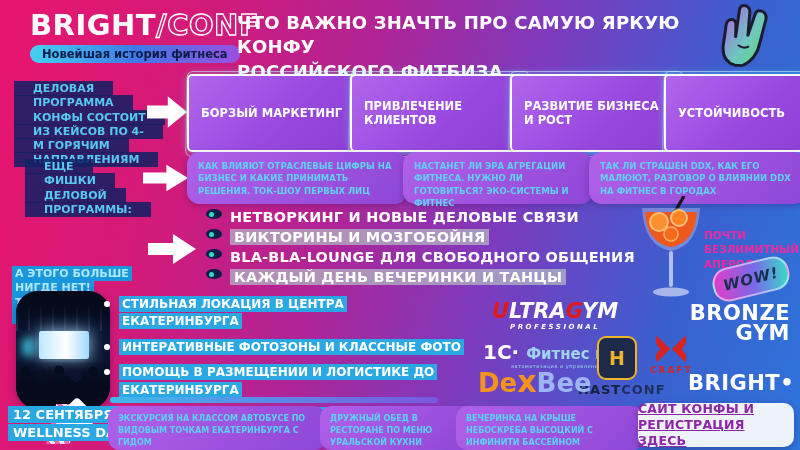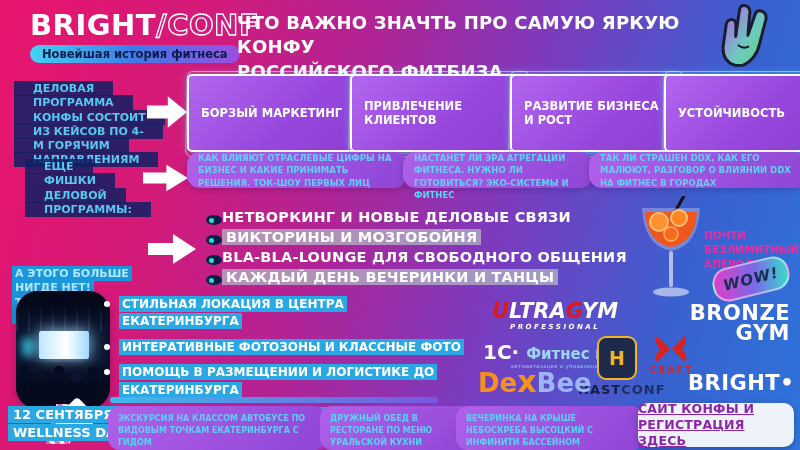--- a/index.html
+++ b/index.html
@@ -33,24 +33,24 @@
     border:2px solid #fff;border-radius:5px;color:#fff;font-weight:800;font-size:11.5px;
     line-height:1.25;text-transform:uppercase;display:flex;align-items:center;padding:6px 12px;
     box-shadow:0 0 8px rgba(90,230,255,.45),3px 3px 0 rgba(70,210,255,.25);}
   .track-box::before{content:"";position:absolute;inset:-6px -5px -6px -5px;
     border:1.5px solid rgba(210,245,255,.55);border-radius:6px;transform:translate(2px,1px) skewX(-1deg);
     pointer-events:none;}
 
   
   .info-box{background:linear-gradient(135deg,#b061ea,#8f46d6);border-radius:13px;
     color:#5fd2f5;font-weight:bold;font-size:8.5px;line-height:1.45;text-transform:uppercase;
-    padding:0 11px;box-shadow:0 2px 6px rgba(40,10,80,.25);}
-
-  
-  .excl-row{display:flex;align-items:flex-end;gap:0;margin-bottom:4px;}
+    padding:8px 11px;box-shadow:0 2px 6px rgba(40,10,80,.25);}
+
+  
+  .excl-row{display:flex;align-items:flex-start;gap:8px;margin-bottom:4px;}
   .eye{width:16px;height:10px;background:#0d1d4a;border-radius:50%;position:relative;flex:0 0 auto;}
   .eye::before{content:"";position:absolute;left:3px;top:2.5px;width:5px;height:5px;border-radius:50%;background:#2be0c2;}
   .excl-text{color:#fff;font-weight:800;font-size:14.5px;letter-spacing:.2px;text-transform:uppercase;}
   .hl-gray{background:rgba(178,183,196,.75);padding:0 4px;}
 
   
   .venue-row{display:flex;align-items:flex-start;gap:9px;margin-bottom:8px;}
   .dot{width:6px;height:6px;border-radius:50%;background:#fff;margin-top:5px;flex:0 0 auto;}
   .venue-text{color:#fff;font-weight:800;font-size:12px;line-height:1.45;text-transform:uppercase;max-width:348px;}
   .venue-text span{background:#29a8e4;padding:1px 3px;

